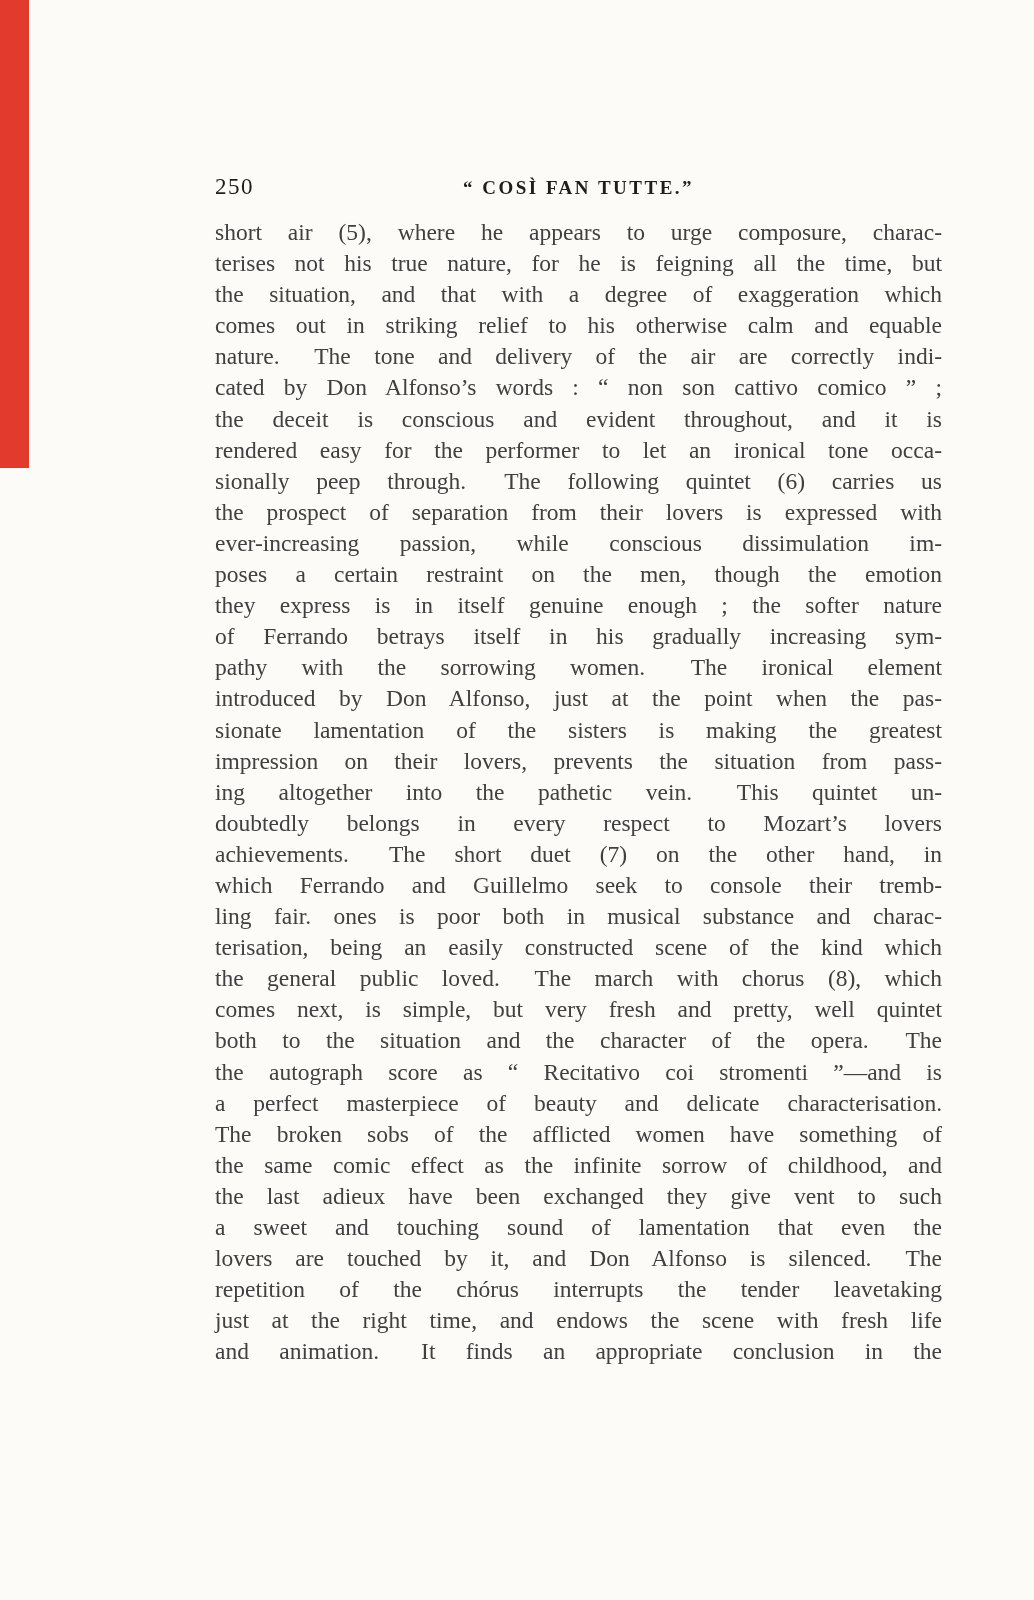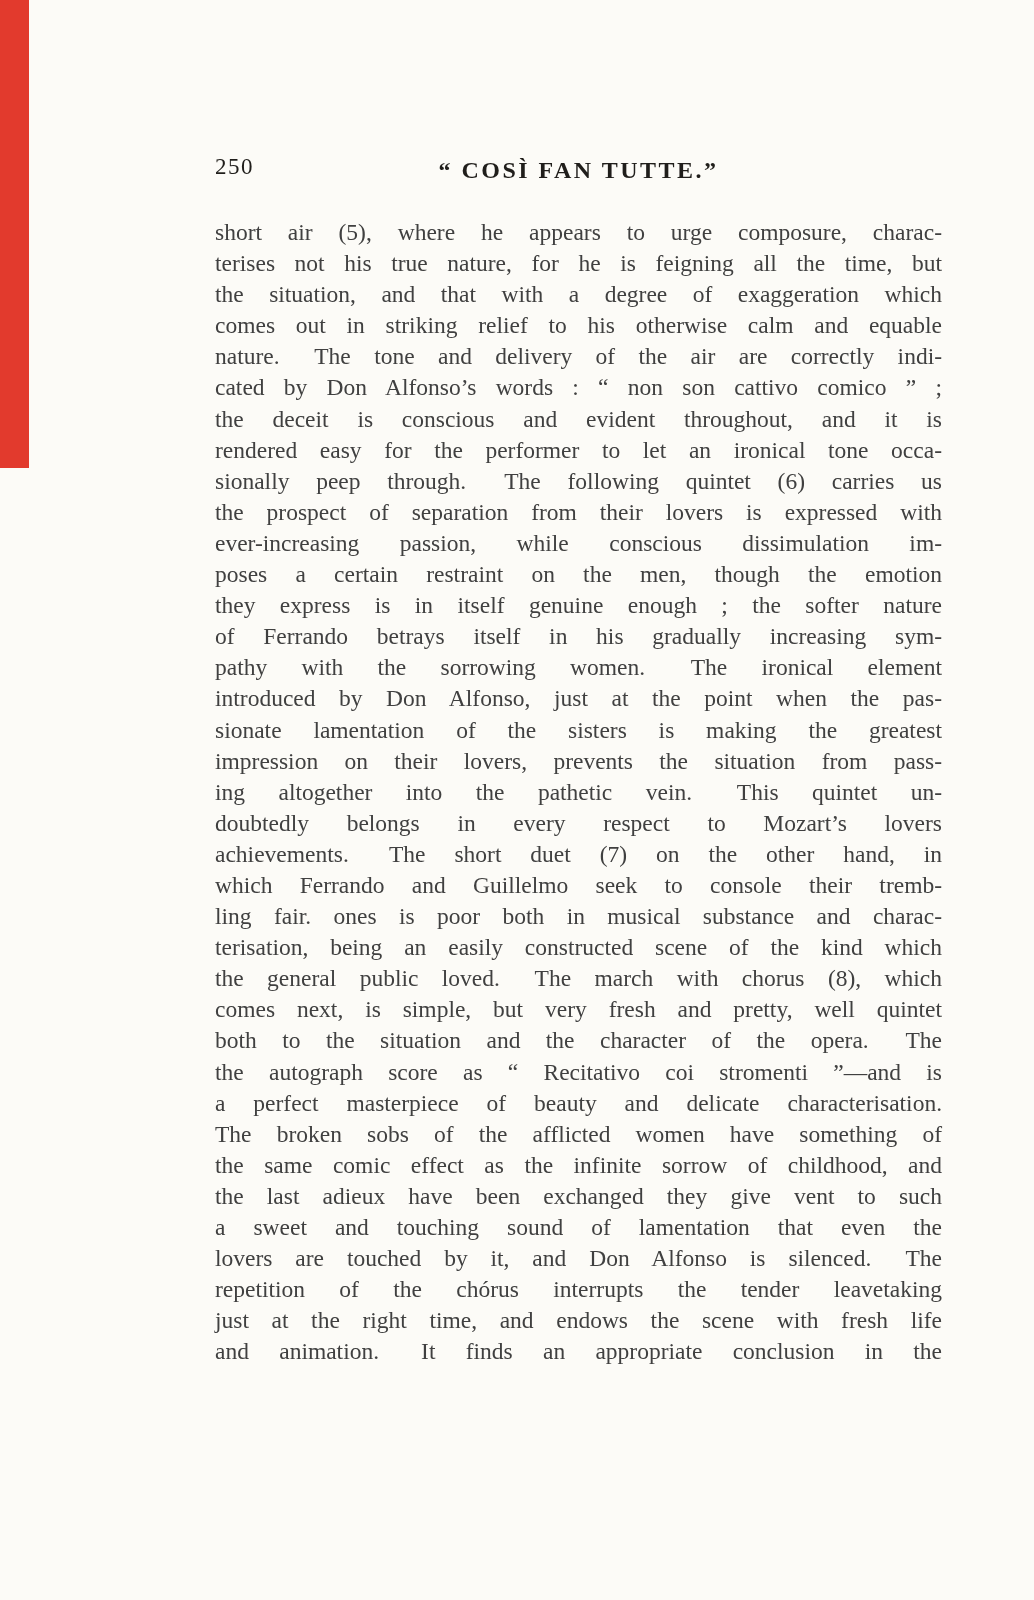--- a/index.html
+++ b/index.html
@@ -21,37 +21,37 @@
     position: absolute;
     left: 0;
     top: 0;
     width: 29px;
     height: 468px;
     background: #e23a2d;
   }
   .header {
     position: absolute;
     left: 215px;
-    top: 152px;
+    top: 172px;
     width: 727px;
     height: 34px;
   }
   .pagenum {
     position: absolute;
     left: 0;
     top: 2px;
     font-size: 23px;
     letter-spacing: 1.5px;
   }
   .runtitle {
     position: absolute;
     left: 50%;
     top: 5px;
     transform: translateX(-50%);
-    font-size: 24px;
+    font-size: 19px;
     letter-spacing: 2.5px;
     white-space: nowrap;
     font-weight: 600;
   }
   .body-text {
     position: absolute;
     left: 215px;
     top: 217px;
     width: 727px;
   }

